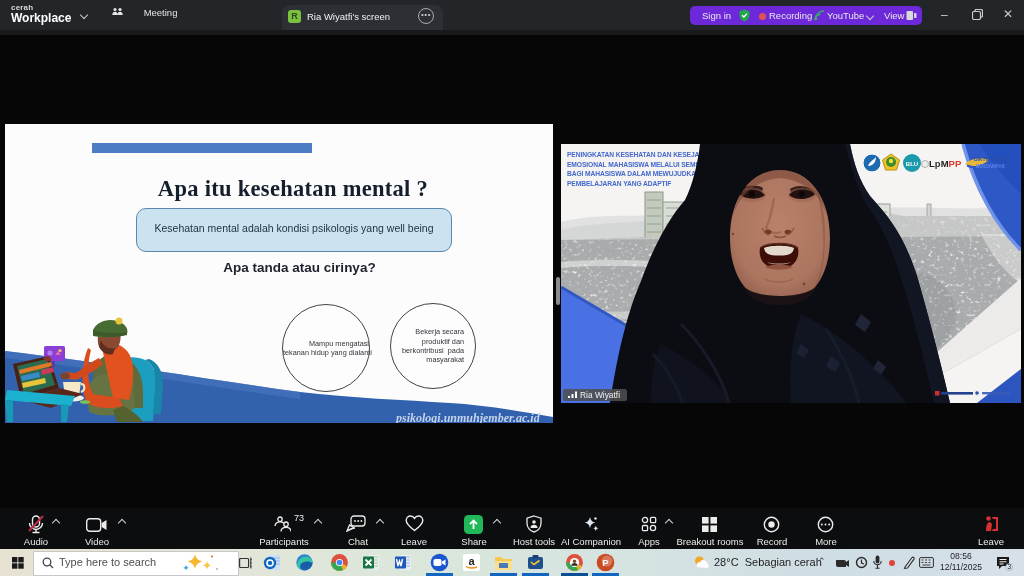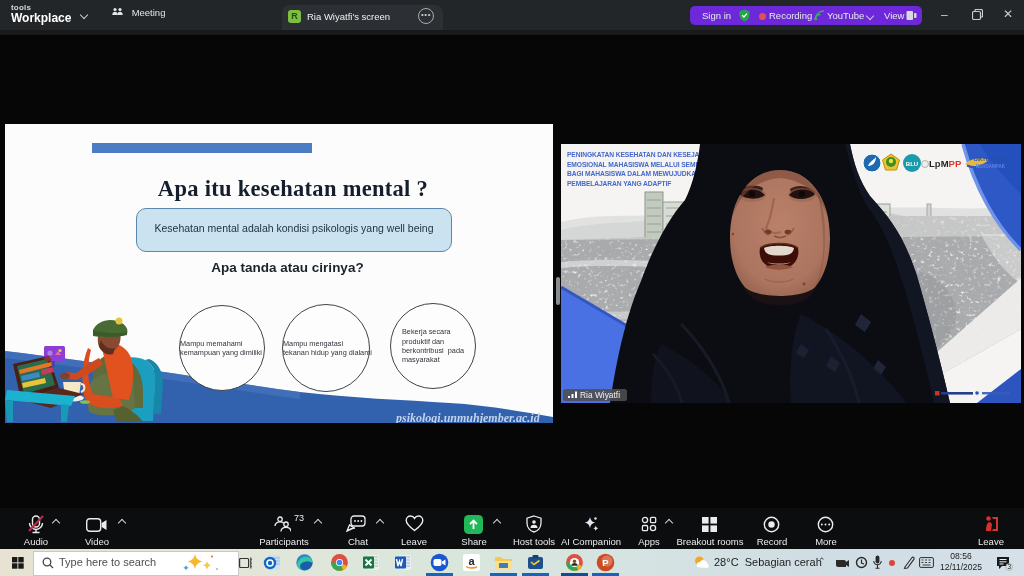--- a/index.html
+++ b/index.html
@@ -26,53 +26,53 @@
   #slide{left:5px;top:124px;width:548px;height:299px;background:#fcfcfc;overflow:hidden;}
   #divider{left:556px;top:277px;width:4px;height:28px;background:#8a8d90;border-radius:2px;}
   #video{left:561px;top:144px;width:460px;height:259px;background:#fca5a5;overflow:hidden;}
   
   #accentbar{left:87px;top:19px;width:220px;height:10px;background:#4c7cc4;}
   #slidetitle{left:14px;top:52px;width:548px;text-align:center;
      font-family:"Liberation Serif",serif;font-weight:bold;font-size:22.5px;color:#151e2c;letter-spacing:0.3px;}
   #defbox{left:131px;top:84px;width:314px;height:42px;background:#cbe2f0;border:1px solid #56810f;
      border:1px solid #5c88ad;border-radius:10px;}
   #defbox div{margin-top:13px;text-align:center;font-size:10.5px;color:#1d2f40;}
-  #tanda{left:0;top:136px;width:565px;text-align:center;font-weight:bold;font-size:13.5px;color:#1c222c;}
+  #tanda{left:12px;top:136px;width:565px;text-align:center;font-weight:bold;font-size:13.5px;color:#1c222c;}
   .circ{border:1.2px solid #3f434a;border-radius:50%;background:#fdfdfd;color:#30343b;
-        font-size:7.3px;line-height:1.3;text-align:left;display:flex;align-items:center;justify-content:center;}
+        font-size:7.3px;line-height:1.3;text-align:right;display:flex;align-items:center;justify-content:center;}
   
   #toolbar{left:0;top:508px;width:1024px;height:41px;background:#0c0d0e;}
   .tlab{position:absolute;top:28px;width:90px;margin-left:-45px;text-align:center;
         font-size:9.5px;color:#ececec;}
   .tcaret{position:absolute;top:12px;width:5px;height:5px;border-left:1.6px solid #d4d4d4;
           border-top:1.6px solid #d4d4d4;transform:rotate(45deg);}
   
   #taskbar{left:0;top:549px;width:1024px;height:27px;
      background:linear-gradient(90deg,#e7e2d2 0%,#e3e6d8 22%,#d9e6dc 45%,#d5e3e2 62%,#cfdde4 82%,#d6e0e8 100%);}
   #searchbox{left:33px;top:2px;width:204px;height:23px;background:#fff;border:1px solid #c8c8c8;}
   .tbicon{top:4px;width:19px;height:19px;}
   .tbtime{right:28px;top:2px;width:70px;text-align:center;font-size:8.5px;color:#1b1b1b;line-height:11px;}
 </style>
 </head>
 <body>
 <div id="app">
 
   <div class="abs" id="titlebar"></div>
   <div class="abs" id="tbstrip"></div>
-  <div class="abs ztxt1">tools</div>
+  <div class="abs ztxt1">cerah</div>
   <div class="abs ztxt2">Workplace</div>
   <div class="abs vchev" style="left:81px;top:12px;"></div>
   <div class="abs" id="meettab">
     <svg width="11" height="10" viewBox="0 0 11 10" style="vertical-align:-1px">
         <circle cx="3" cy="2.5" r="1.6" fill="#e3e5e7"></circle>
         <circle cx="8" cy="2.5" r="1.6" fill="#e3e5e7"></circle>
         <path d="M0.3 8c0-2 1.2-3.2 2.7-3.2S5.7 6 5.7 8z" fill="#e3e5e7"></path>
         <path d="M5.3 8c0-2 1.2-3.2 2.7-3.2S10.7 6 10.7 8z" fill="#e3e5e7"></path>
       </svg>
-    <span style="margin-left:6px;">Meeting</span>
+    <span style="margin-left:18px;">Meeting</span>
   </div>
   <div class="abs" id="activetab">
     <div class="abs" id="ravatar">R</div>
     <div class="abs" id="tabname">Ria Wiyatfi's screen</div>
     <div class="abs" id="tabdots">•••</div>
   </div>
   <div class="abs" id="toppill">
     <span class="abs" style="left:12px;top:4px;">Sign in</span>
     <svg class="abs" style="left:48px;top:3px;" width="13" height="13" viewBox="0 0 13 13">
         <path d="M6.5 0.5 11.5 2.2 V6 C11.5 9.3 9.3 11.6 6.5 12.5 C3.7 11.6 1.5 9.3 1.5 6 V2.2 Z" fill="#22a54b"></path>
@@ -104,23 +104,20 @@
     <div class="abs" id="accentbar"></div>
     <div class="abs" id="slidetitle">Apa itu kesehatan mental ?</div>
     <div class="abs" id="defbox">
         <div>Kesehatan mental adalah kondisi psikologis yang well being</div>
       </div>
     <div class="abs" id="tanda">Apa tanda atau cirinya?</div>
     <svg class="abs" style="left:0;top:0;" width="548" height="299" viewBox="0 0 548 299">
       <path d="M0 227 C50 233 100 240 145 246 C200 254 250 262 295 268 C345 274 400 276 445 279 C480 281 520 288 548 293 L548 299 L0 299 Z" fill="#3262ae"></path>
       <path d="M0 227 C50 233 100 240 145 246 C200 254 250 262 295 268 L295 275 C250 269 200 261 145 253 C100 247 50 240 0 234 Z" fill="#4a77c0" opacity="0.6"></path>
     </svg>
-    <div class="abs circ" style="left:174px;top:181px;width:84px;height:84px;">
-        <span style="width:100%;">Mampu memahami<br>kemampuan yang dimiliki</span>
-      </div>
     <div class="abs circ" style="left:277px;top:180px;width:86px;height:86px;">
         <span style="width:100%;white-space:nowrap;">Mampu mengatasi<br>tekanan hidup yang dialami</span>
       </div>
     <div class="abs circ" style="left:385px;top:179px;width:84px;height:84px;">
         <span>Bekerja secara<br>produktif dan<br>berkontribusi&nbsp;&nbsp;pada<br>masyarakat</span>
       </div>
     <div class="abs" style="left:391px;top:287px;font-family:'Liberation Serif',serif;font-style:italic;font-weight:bold;font-size:12px;color:#c3d2e8;">psikologi.unmuhjember.ac.id</div>
     <svg class="abs" style="left:0;top:190px;" width="170" height="109" viewBox="0 0 170 109" id="illus">
 
       <path d="M108 56 C108 44 128 40 140 46 C150 51 152 62 150 78 L148 107 L112 107 Z" fill="#1b9ec0"></path>

